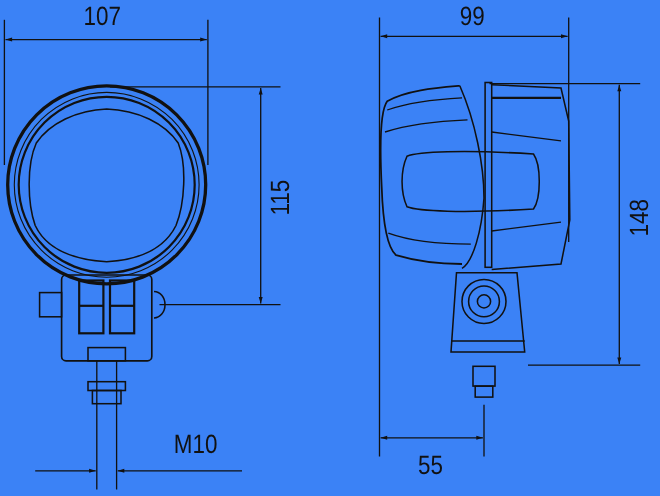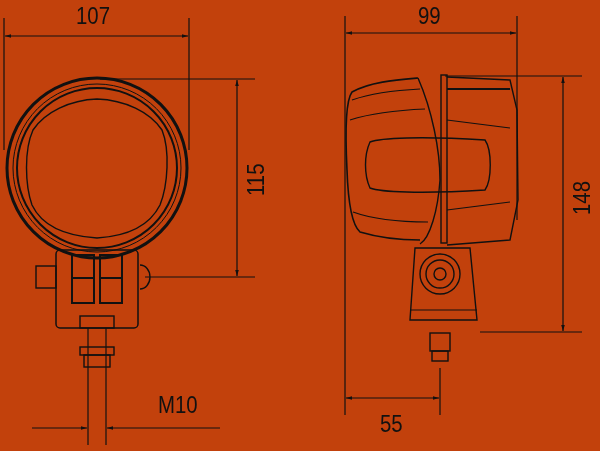--- a/index.html
+++ b/index.html
@@ -1,16 +1,16 @@
 <!DOCTYPE html>
 <html><head>
 <meta charset="utf-8">
 <style>
   html,body{margin:0;padding:0;background:#fff;}
-  #stage{position:relative;width:600px;height:451px;background:#c2410c;overflow:hidden;}
+  #stage{position:relative;width:600px;height:451px;background:#3b82f6;overflow:hidden;}
   svg{position:absolute;left:0;top:0;}
   .dim{position:absolute;font-family:"Liberation Sans",sans-serif;color:#111;font-size:24px;line-height:1;transform:scaleX(0.85);transform-origin:left top;}
   .vert{transform-origin:left top;}
 </style>
 </head>
 <body>
 
 <div id="stage">
 <svg width="600" height="451" viewBox="0 0 600 451" fill="none" stroke="#111" stroke-width="1.2">
   <defs>

